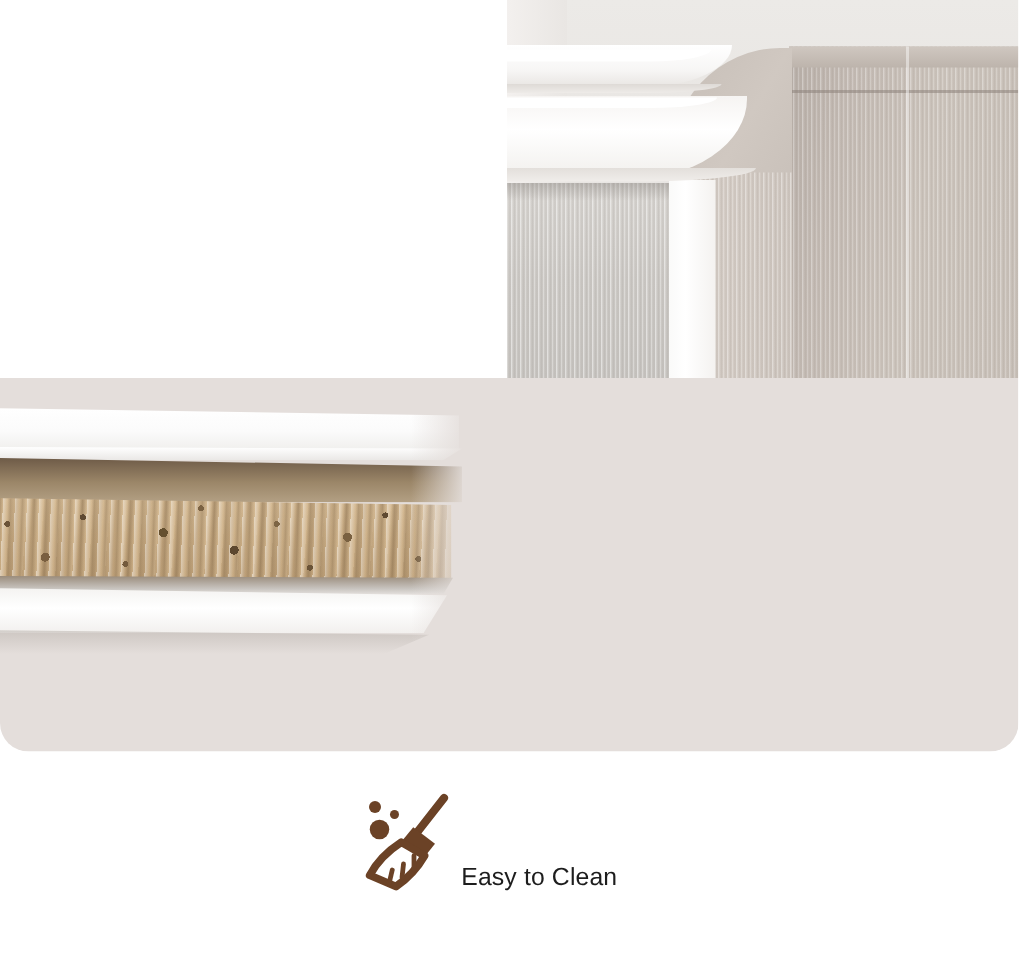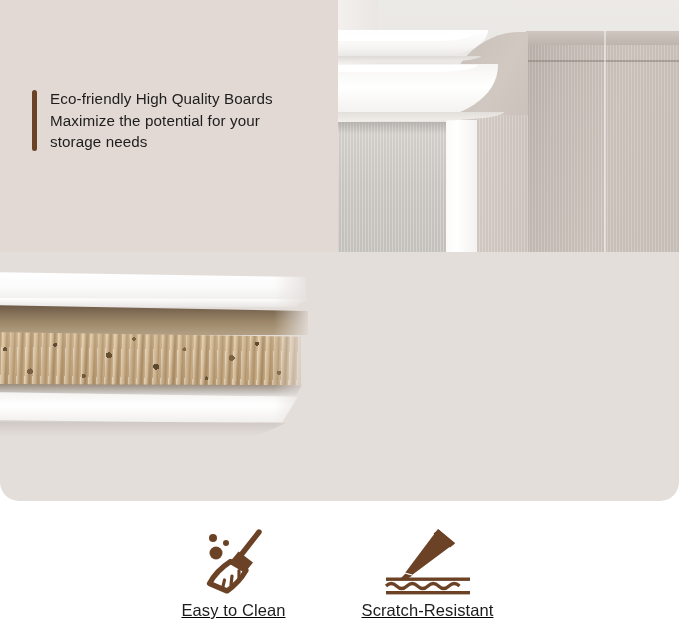--- a/index.html
+++ b/index.html
@@ -287,23 +287,22 @@
     width: 679px; height: 140px;
     background: #ffffff;
     display: flex;
     align-items: flex-start;
     justify-content: center;
   }
   .feature {
     width: 166px;
     margin-top: 22px;
     display: flex;
-    flex-direction: column;
-    align-items: center;
-    text-decoration: underline;
+    flex-direction: row;
+    align-items: flex-end;
   }
   .feature-icon {
     height: 72px;
     display: flex;
     align-items: center;
     justify-content: center;
   }
   .feature-label {
     margin-top: 6px;
     font-size: 16.5px;
@@ -315,28 +314,20 @@
   .gap-a { width: 28px; }
   .gap-b { width: 18px; }
 </style>
 </head>
 <body>
 
 <div id="page">
 
   <div class="top-row">
 
-    <div class="headline-panel">
-      <div class="headline-wrap">
-        <div class="accent-bar"></div>
-        <div class="headline-text">Eco-friendly High Quality Boards
-Maximize the potential for your
-storage needs</div>
-      </div>
-    </div>
 
     <div class="cabinet-photo">
       <div class="cab-wallR"></div>
       <div class="cab-wallL"></div>
       <div class="cab-side"></div>
       <div class="cab-side-top"></div>
       <div class="cab-side-seam"></div>
       <div class="cab-inner"></div>
       <div class="cab-inner-shadow"></div>
       <div class="cab-curve"></div>
@@ -387,32 +378,18 @@
             <path d="M35 53 L34 62"></path>
             <path d="M42 47.5 L42 57"></path>
           </g>
         </svg>
       </div>
       <div class="feature-label">Easy to Clean</div>
     </div>
 
     <div class="gap-a"></div>
 
-    <div class="feature">
-      <div class="feature-icon">
-        <svg width="104" height="72" viewBox="0 0 104 72" fill="none">
-          <path d="M62 6 L79 20 L36 52 L29 50 Z" fill="#6b4226"></path>
-          <path d="M29.5 50.5 L36.5 52.5 L31 56 L24 56 Z" fill="#6b4226"></path>
-          <path d="M29 50 L36 52" stroke="#ffffff" stroke-width="1.2"></path>
-          <path d="M62.5 6.5 L79 20.5 L74 24.5 L57.5 10.5 Z" fill="#6b4226"></path>
-          <rect x="10" y="54.5" width="84" height="3.4" fill="#6b4226"></rect>
-          <path d="M10 63 q5.25 -5 10.5 0 t10.5 0 t10.5 0 t10.5 0 t10.5 0 t10.5 0 t10.5 0" stroke="#6b4226" stroke-width="3.2" fill="none"></path>
-          <rect x="10" y="68" width="84" height="3.4" fill="#6b4226"></rect>
-        </svg>
-      </div>
-      <div class="feature-label">Scratch-Resistant</div>
-    </div>
 
     <div class="gap-b"></div>
 
   </div>
 
 </div>
 
 </body></html>

